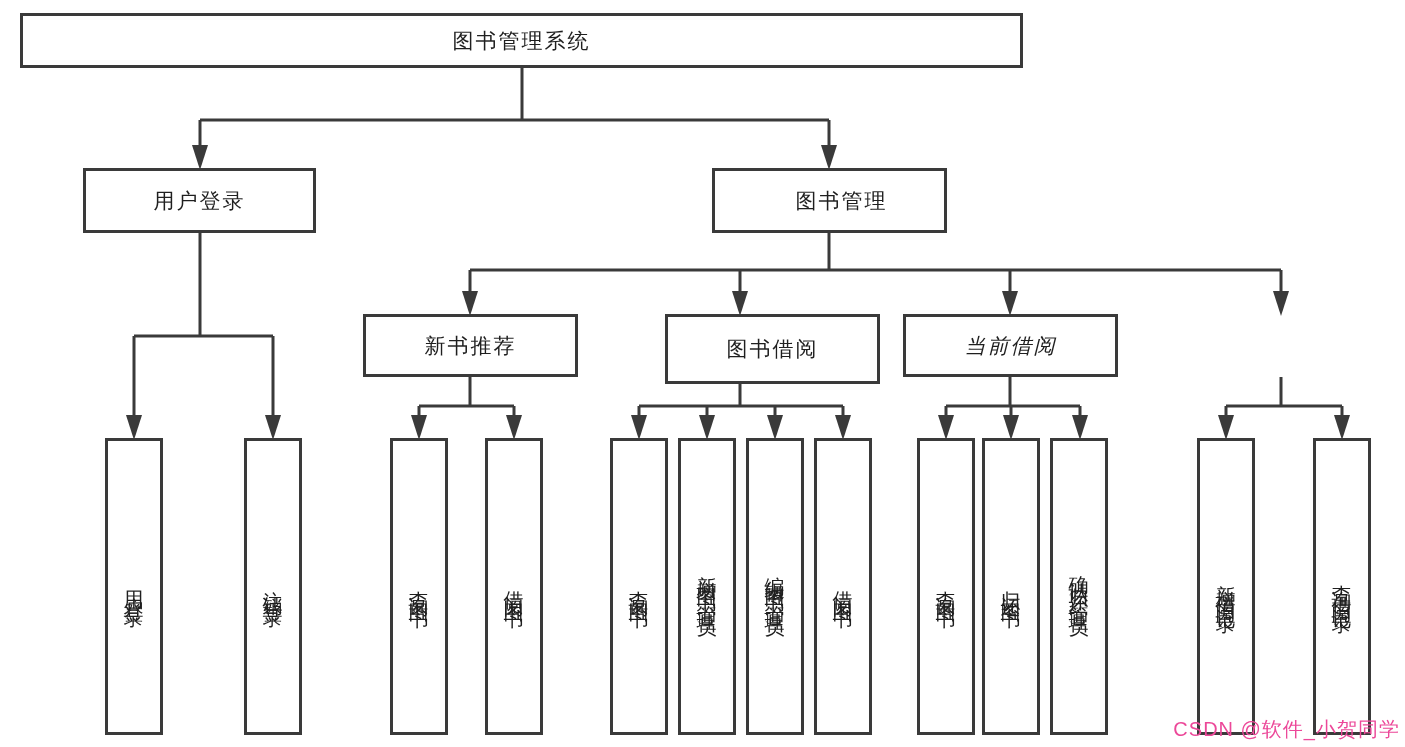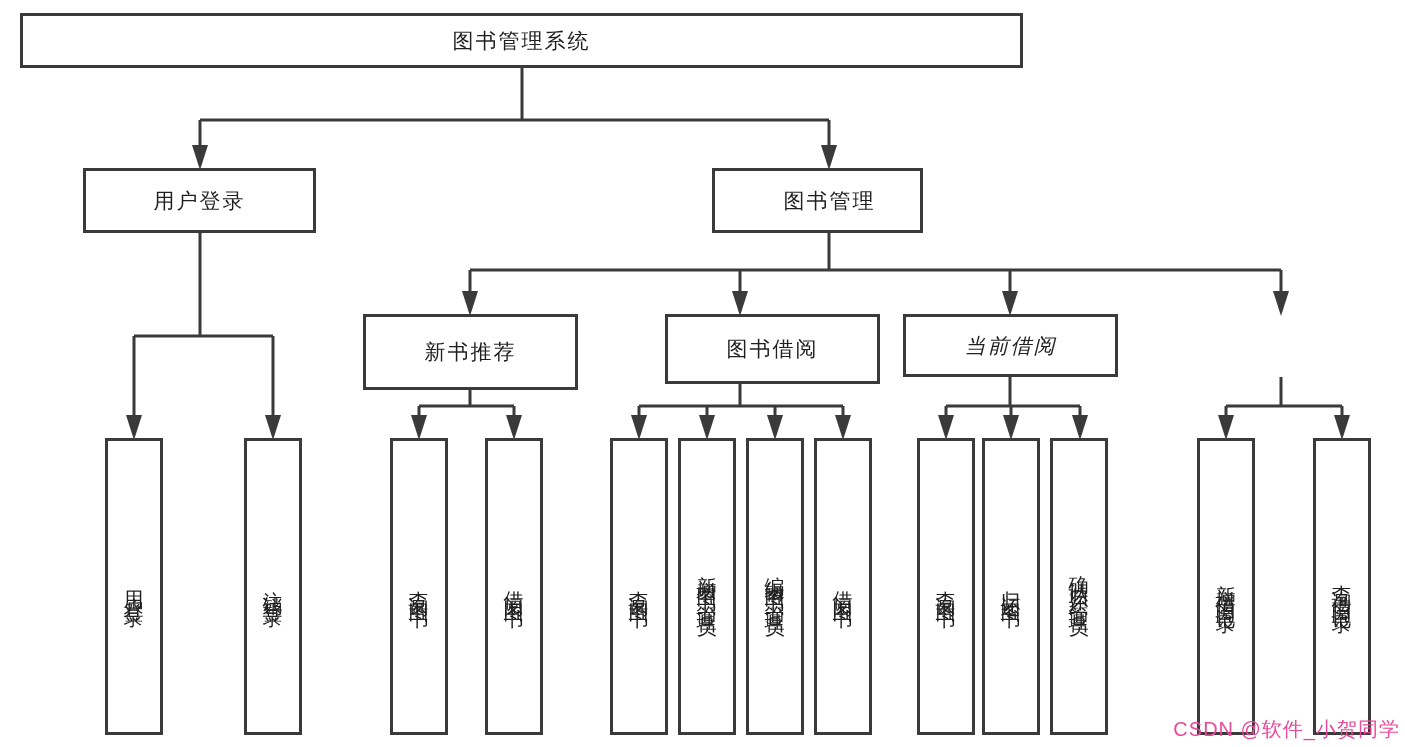--- a/index.html
+++ b/index.html
@@ -25,22 +25,22 @@
     writing-mode:vertical-rl;
     text-orientation:mixed;
     font-size:20px;
     letter-spacing:6px;
     line-height:1;
     color:#1f1f1f;
   }
   
   #n-root {left:20px;  top:13px;  width:1003px;height:55px;}
   #n-l2a  {left:83px;  top:168px; width:233px; height:65px;}
-  #n-l2b  {left:712px; top:168px; width:211px; height:65px;padding-left:24px;}
-  #n-l3a  {left:363px; top:314px; width:215px; height:76px;}
+  #n-l2b  {left:712px; top:168px; width:235px; height:65px;padding-left:24px;}
+  #n-l3a  {left:363px; top:314px; width:215px; height:63px;}
   #n-l3b  {left:633px; top:314px; width:215px; height:70px;margin-left:32px;}
   #n-l3c  {left:903px; top:314px; width:215px; height:63px;font-style:italic;}
   #n-l3d  {left:1173px;top:314px; width:215px; height:63px;}
   .leaf   {top:438px;width:58px;height:297px;}
   #leaf-0 {left:105px;}
   #leaf-1 {left:244px;}
   #leaf-2 {left:390px;}
   #leaf-3 {left:485px;}
   #leaf-4 {left:610px;}
   #leaf-5 {left:678px;}

